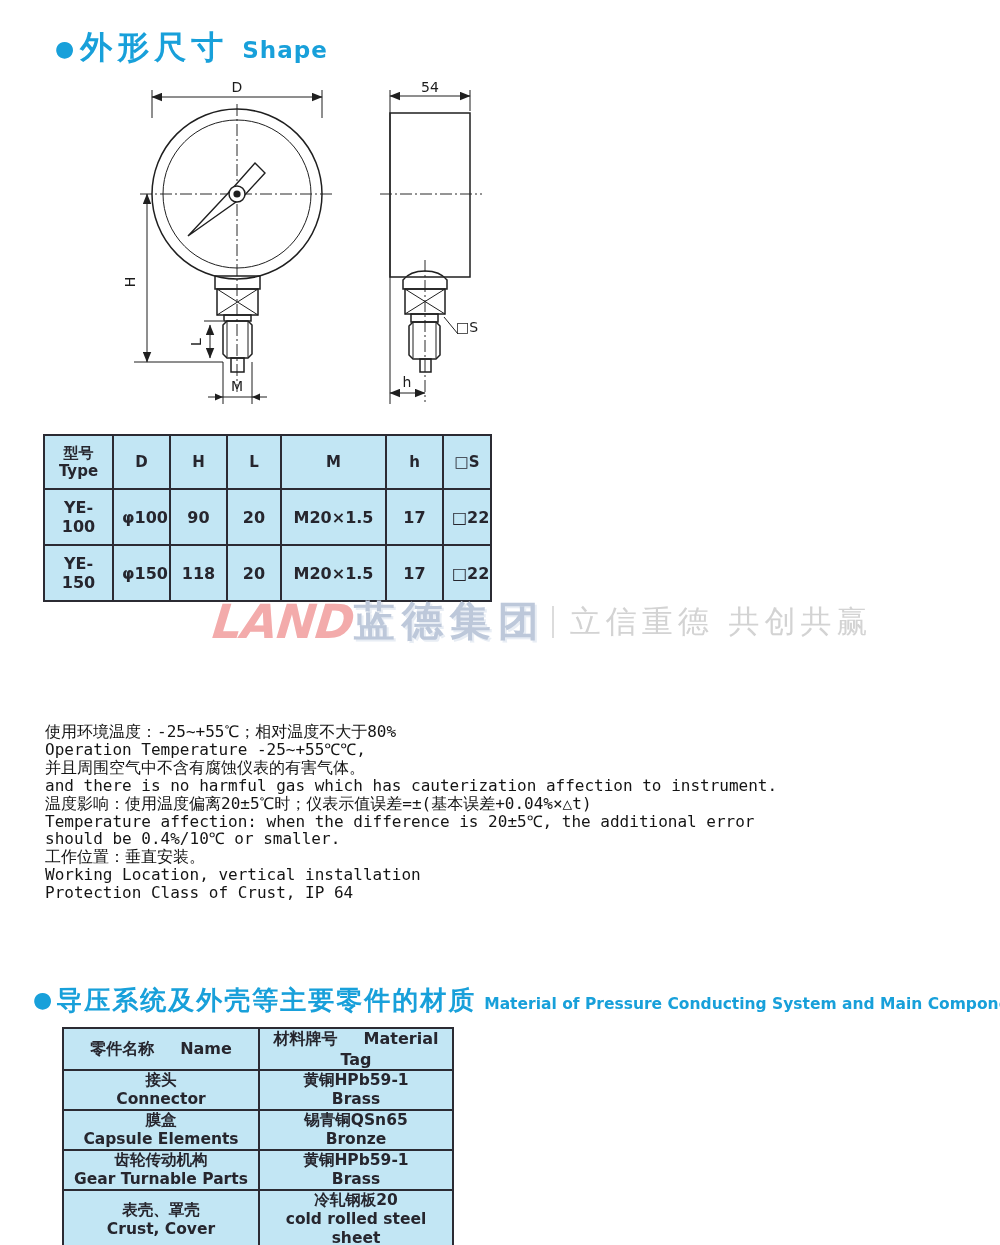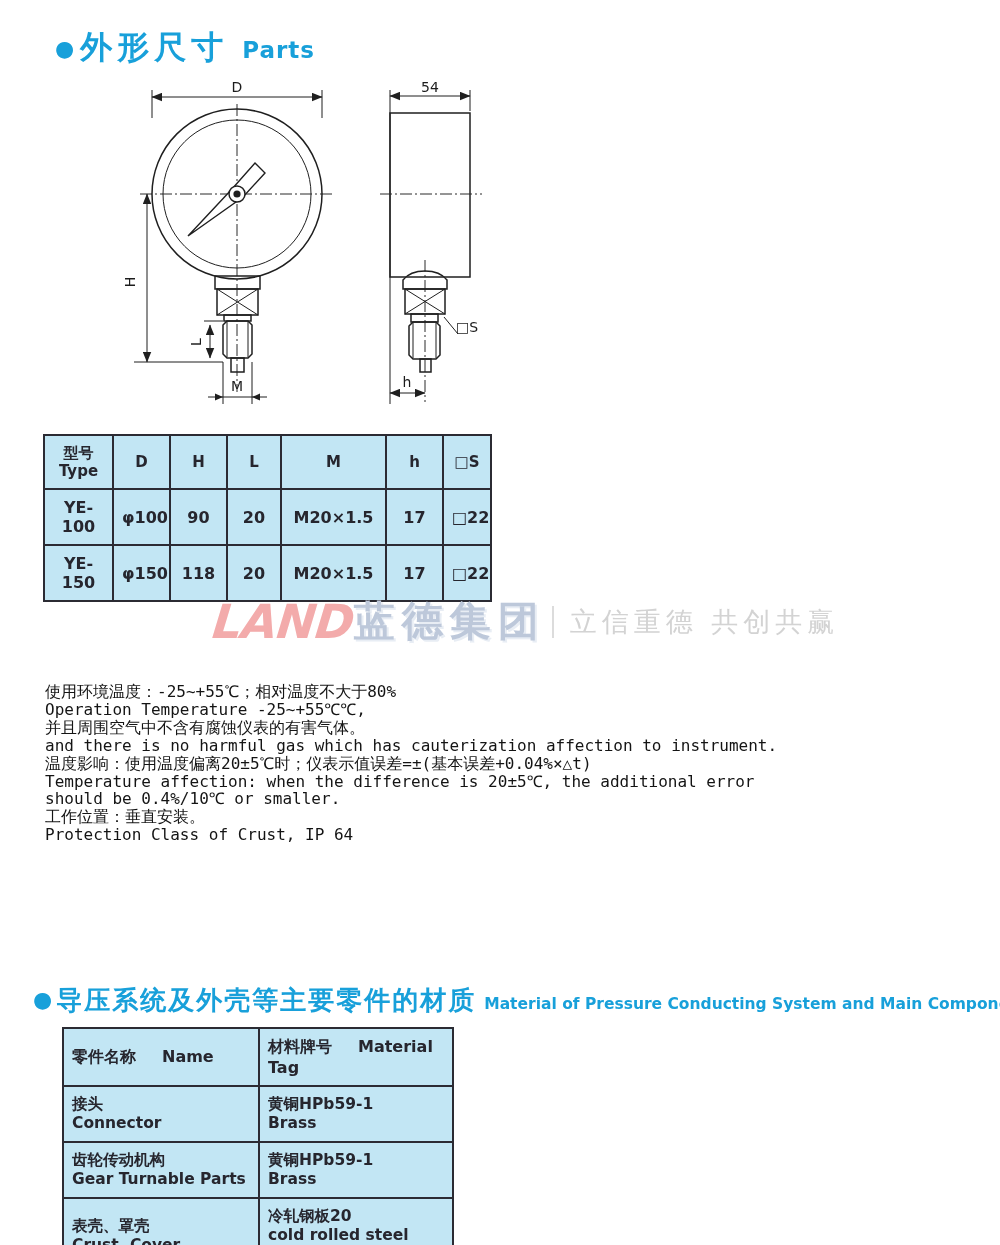--- a/index.html
+++ b/index.html
@@ -37,44 +37,44 @@
     color: #26262e; font-size: 16px; font-weight: bold; height: 39px; padding: 8px;
   }
   .t1 tr.head td { height: 40px; font-size: 15px; }
   .t1 .two-line div { line-height: 18px; }
   
   .logo-row { position: absolute; left: 213px; top: 598px; display: flex; align-items: center; white-space: nowrap; }
   .logo-mark { font-size: 47px; font-weight: bold; font-style: italic; color: #f3abab; letter-spacing: -1px; transform: skewX(-6deg); line-height: 1; }
   .logo-name { font-size: 41px; font-weight: bold; color: #bdc8da; letter-spacing: 7px; margin-left: 0; line-height: 1;
                text-shadow: 2px 2px 0 #e8edf4; }
   .logo-divider { width: 2px; height: 32px; background: #dcdcdc; margin: 0 16px 0 6px; }
-  .logo-tagline { font-size: 27px; color: #d3d3d3; letter-spacing: 5px; line-height: 1; }
-  
-  .specs { position: absolute; left: 45px; top: 683px; color: #141414; font-family: "DejaVu Sans Mono", "Liberation Mono", monospace; }
+  .logo-tagline { font-size: 31px; color: #d3d3d3; letter-spacing: 5px; line-height: 1; }
+  
+  .specs { position: absolute; left: 45px; top: 723px; color: #141414; font-family: "DejaVu Sans Mono", "Liberation Mono", monospace; }
   .specs div { font-size: 16px; line-height: 17.9px; white-space: nowrap; }
   
   .t2 { position: absolute; left: 62px; top: 1027px; border-collapse: collapse; table-layout: fixed; width: 390px; }
   .t2 td {
-    border: 2px solid #2b2b33; background: #c2e6f4; vertical-align: middle;
-    color: #26262e; font-size: 15.5px; font-weight: bold; padding: 8px;
+    border: 2px solid #2b2b33; background: #c2e6f4; text-align: center; vertical-align: middle;
+    color: #26262e; font-size: 15.5px; font-weight: bold; padding: 0;
   }
   .t2 tr.head td { height: 35px; font-size: 16px; }
   .t2 tr.head .hdr-en { margin-left: 26px; }
   .t2 td.pair { height: 40px; }
   .t2 td.pair div { line-height: 19px; }
 </style>
 </head>
 <body>
 
 <div class="page">
 
   <div class="sec-title title1">
     <span class="bullet">●</span>
     <span class="zh">外形尺寸</span>
-    <span class="en">Parts</span>
+    <span class="en">Shape</span>
   </div>
 
   <svg class="drawing front-view" width="250" height="330" viewBox="0 0 250 330">
     <defs>
       <marker id="af" viewBox="0 0 10 8" refX="9.5" refY="4" markerWidth="11" markerHeight="9" orient="auto-start-reverse">
         <path d="M0,0 L10,4 L0,8 Z" fill="#1f1f1f"></path>
       </marker>
     </defs>
 
     <g>
@@ -227,20 +227,21 @@
 
   <div class="specs">
     <div>使用环境温度：-25~+55℃；相对温度不大于80%</div>
     <div>Operation Temperature -25~+55℃℃,</div>
     <div>并且周围空气中不含有腐蚀仪表的有害气体。</div>
     <div>and there is no harmful gas which has cauterization affection to instrument.</div>
     <div>温度影响：使用温度偏离20±5℃时；仪表示值误差=±(基本误差+0.04%×△t)</div>
     <div>Temperature affection: when the difference is 20±5℃, the additional error</div>
     <div>should be 0.4%/10℃ or smaller.</div>
     <div>工作位置：垂直安装。</div>
+    <div>Working Location, vertical installation</div>
     <div>Protection Class of Crust, IP 64</div>
   </div>
 
   <div class="sec-title title2">
     <span class="bullet">●</span>
     <span class="zh">导压系统及外壳等主要零件的材质</span>
     <span class="en">Material of Pressure Conducting System and Main Components</span>
   </div>
 
   <table class="t2">
@@ -262,20 +263,30 @@
         <div>接头</div>
             <div>Connector</div>
       </td>
       <td class="pair">
         <div>黄铜HPb59-1</div>
             <div>Brass</div>
       </td>
     </tr>
     <tr>
       <td class="pair">
+        <div>膜盒</div>
+            <div>Capsule Elements</div>
+      </td>
+      <td class="pair">
+        <div>锡青铜QSn65</div>
+            <div>Bronze</div>
+      </td>
+    </tr>
+    <tr>
+      <td class="pair">
         <div>齿轮传动机构</div>
             <div>Gear Turnable Parts</div>
       </td>
       <td class="pair">
         <div>黄铜HPb59-1</div>
             <div>Brass</div>
       </td>
     </tr>
     <tr>
       <td class="pair">

